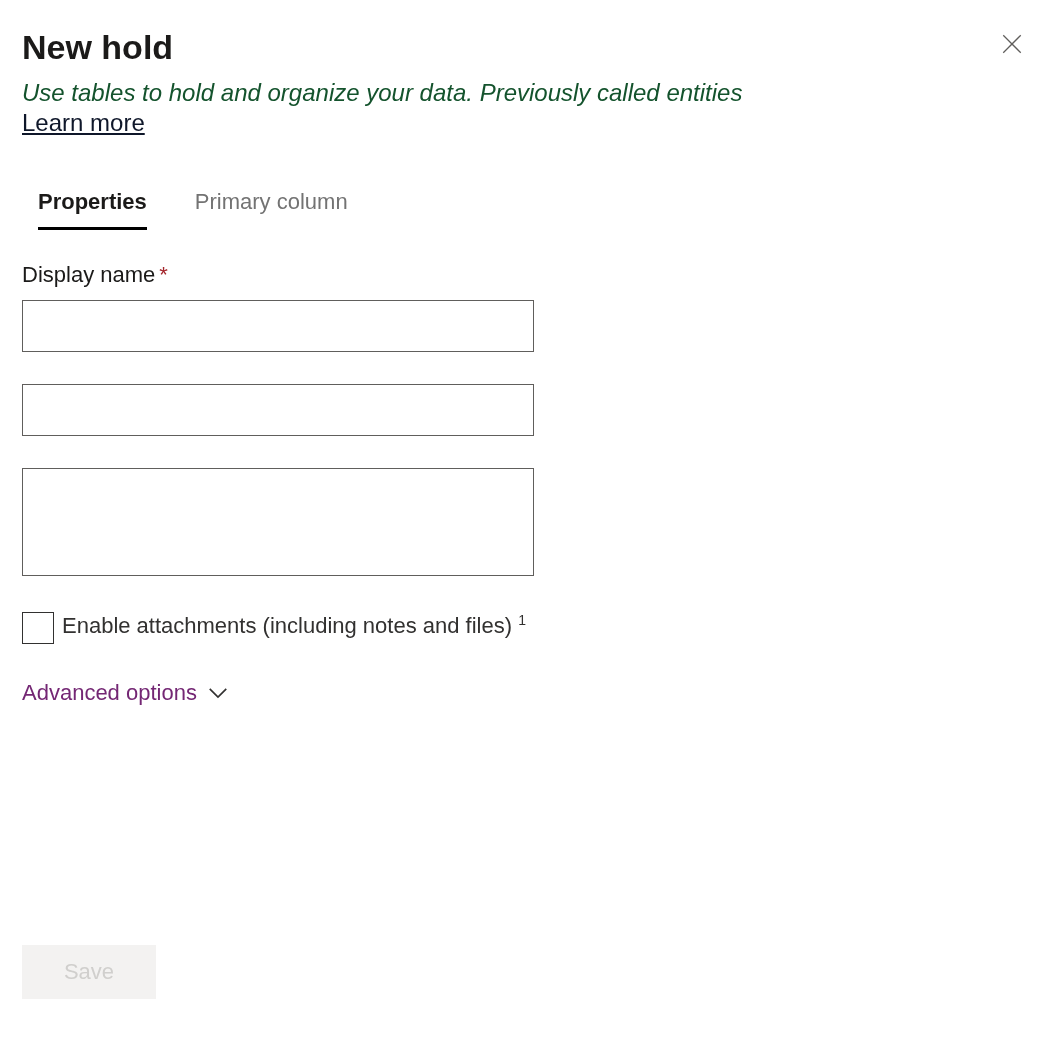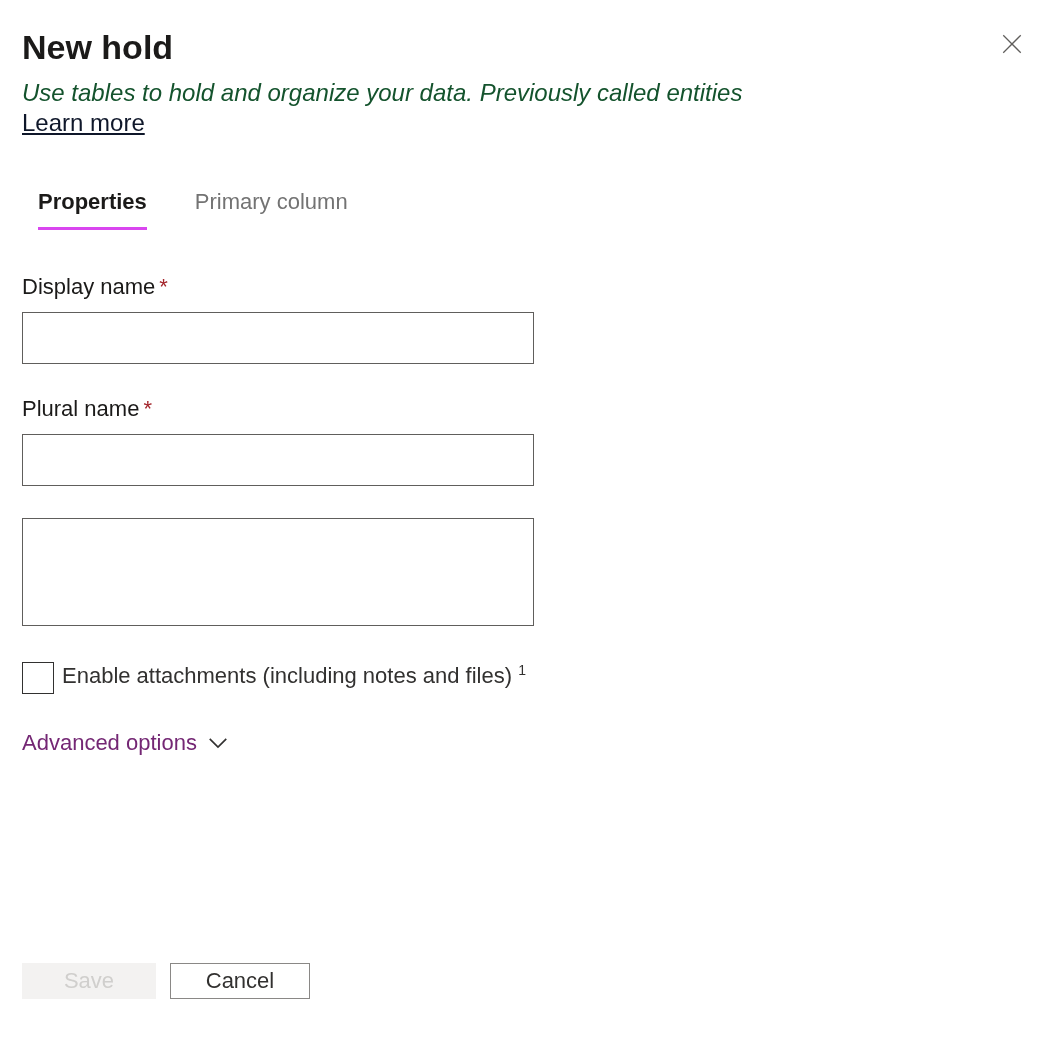--- a/index.html
+++ b/index.html
@@ -65,24 +65,24 @@
       font-size: 22px;
       font-weight: 400;
       color: #737373;
       padding-bottom: 12px;
       cursor: pointer;
       border-bottom: 3px solid transparent;
     }
     .tab.active {
       font-weight: 600;
       color: #1b1a19;
-      border-bottom: 3px solid #d946ef;
+      border-bottom: 3px solid #000000;
     }
     .form {
-      margin-top: 44px;
+      margin-top: 32px;
     }
     .field-group {
       margin-bottom: 32px;
     }
     .label {
       font-size: 22px;
       font-weight: 400;
       color: #1b1a19;
       display: block;
       margin-bottom: 12px;
@@ -143,21 +143,21 @@
       height: 22px;
     }
     .footer {
       position: absolute;
       bottom: 48px;
       left: 22px;
       display: flex;
       gap: 14px;
     }
     .btn {
-      height: 36px;
+      height: 54px;
       padding: 0 26px;
       font-size: 22px;
       font-family: inherit;
       cursor: pointer;
       display: flex;
       align-items: center;
       justify-content: center;
       border: 1px solid transparent;
     }
     .btn-save {
@@ -199,23 +199,20 @@
 <div class="form">
 
   <div class="field-group">
     <label class="label">
       <span>Display name</span><span class="required">*</span>
     </label>
     <input type="text" class="text-input" value="" style="">
   </div>
 
   <div class="field-group">
-    <label class="label">
-      <span>Plural name</span><span class="required">*</span>
-    </label>
     <input type="text" class="text-input" value="" style="">
   </div>
 
   <div class="field-group">
     <textarea class="textarea-input" style=""></textarea>
   </div>
 
   <div class="checkbox-row">
     <div class="checkbox"></div>
     <span class="checkbox-label">
@@ -227,17 +224,16 @@
     <span>Advanced options</span>
     <svg viewBox="0 0 16 16" fill="none" stroke="#323130" stroke-width="1.2">
       <polyline points="2,5 8,11 14,5"></polyline>
     </svg>
   </div>
 
 </div>
 
 <div class="footer">
   <button class="btn btn-save">Save</button>
-  <button class="btn btn-cancel">Cancel</button>
 </div>
 
 
 
 
 </body></html>

